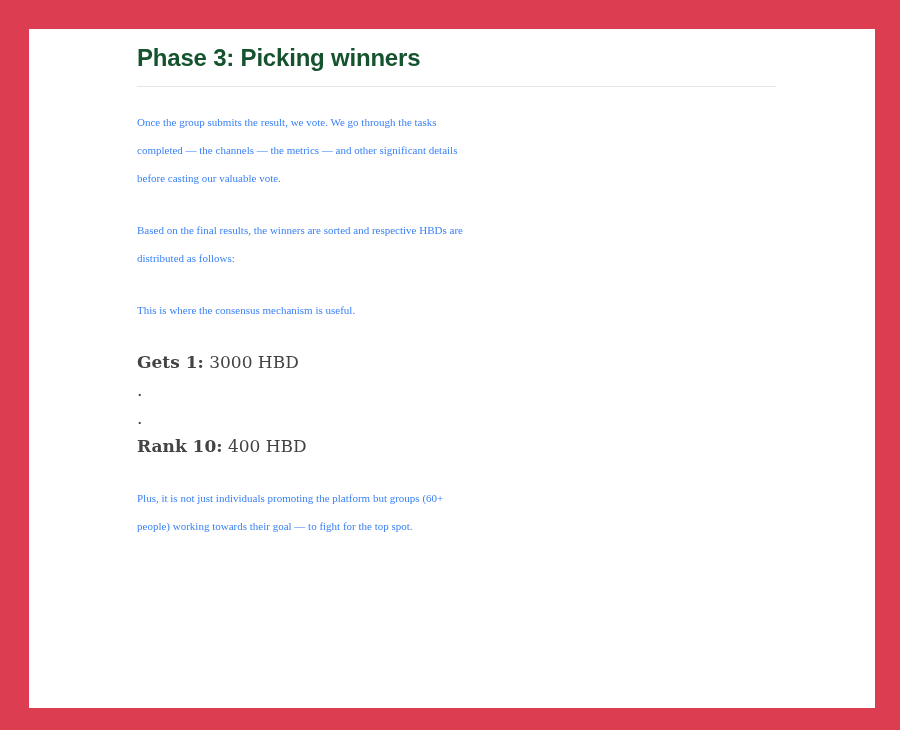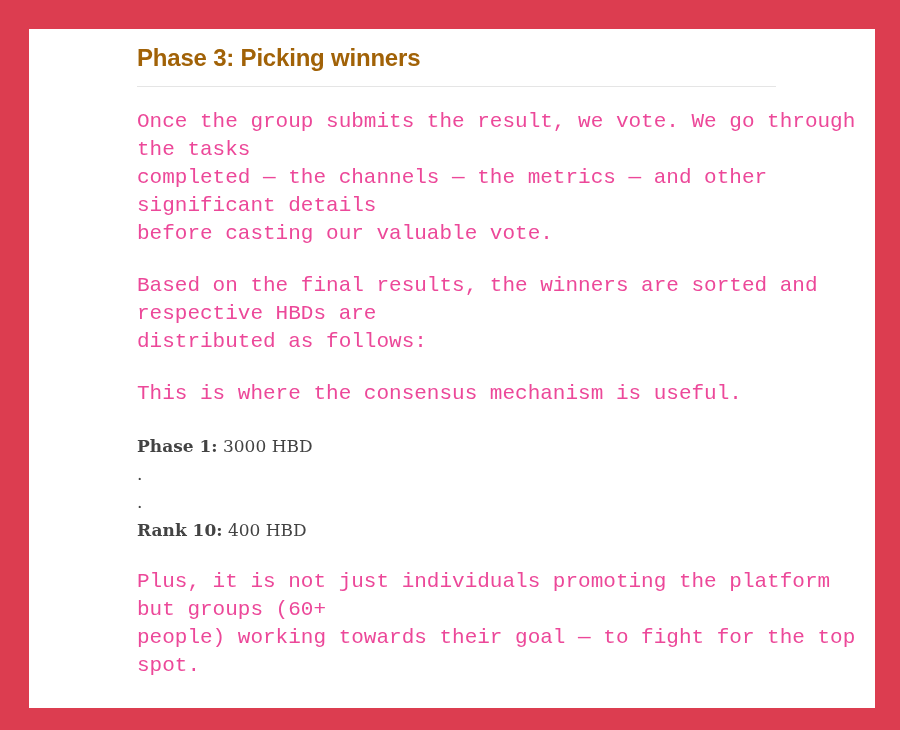--- a/index.html
+++ b/index.html
@@ -30,33 +30,33 @@
     padding-top: 14px;
     width: 720px;
   }
   .section-title {
     margin: 0;
     font-family: "Liberation Sans", sans-serif;
     font-weight: 700;
     font-size: 24px;
     line-height: 30px;
     letter-spacing: -0.2px;
-    color: #a16207;
+    color: #14532d;
   }
   .divider {
     border: 0;
     border-top: 1px solid #e5e5e5;
     margin: 13px 0 0 0;
     width: 639px;
   }
   .content p {
-    font-family: Liberation Mono, monospace;
-    font-size: 21px;
+    font-family: Liberation Serif, serif;
+    font-size: 11px;
     line-height: 28px;
-    color: #ec4899;
+    color: #3b82f6;
     white-space: pre-line;
     margin: 24px 0 0 0;
   }
   .content p.first {
     margin-top: 21px;
   }
   .ranks {
     margin-top: 24px;
     font-family: "DejaVu Serif", serif;
     font-size: 17px;
@@ -82,21 +82,21 @@
 completed — the channels — the metrics — and other significant details
 before casting our valuable vote.</p>
 
       <p>Based on the final results, the winners are sorted and respective HBDs are
 distributed as follows:</p>
 
       <p>This is where the consensus mechanism is useful.</p>
 
       <div class="ranks">
         <div class="rank-line">
-          <strong>Phase 1:</strong>
+          <strong>Gets 1:</strong>
           <span>3000 HBD</span>
         </div>
         <div class="rank-line">.</div>
         <div class="rank-line">.</div>
         <div class="rank-line">
           <strong>Rank 10:</strong>
           <span>400 HBD</span>
         </div>
       </div>
 

